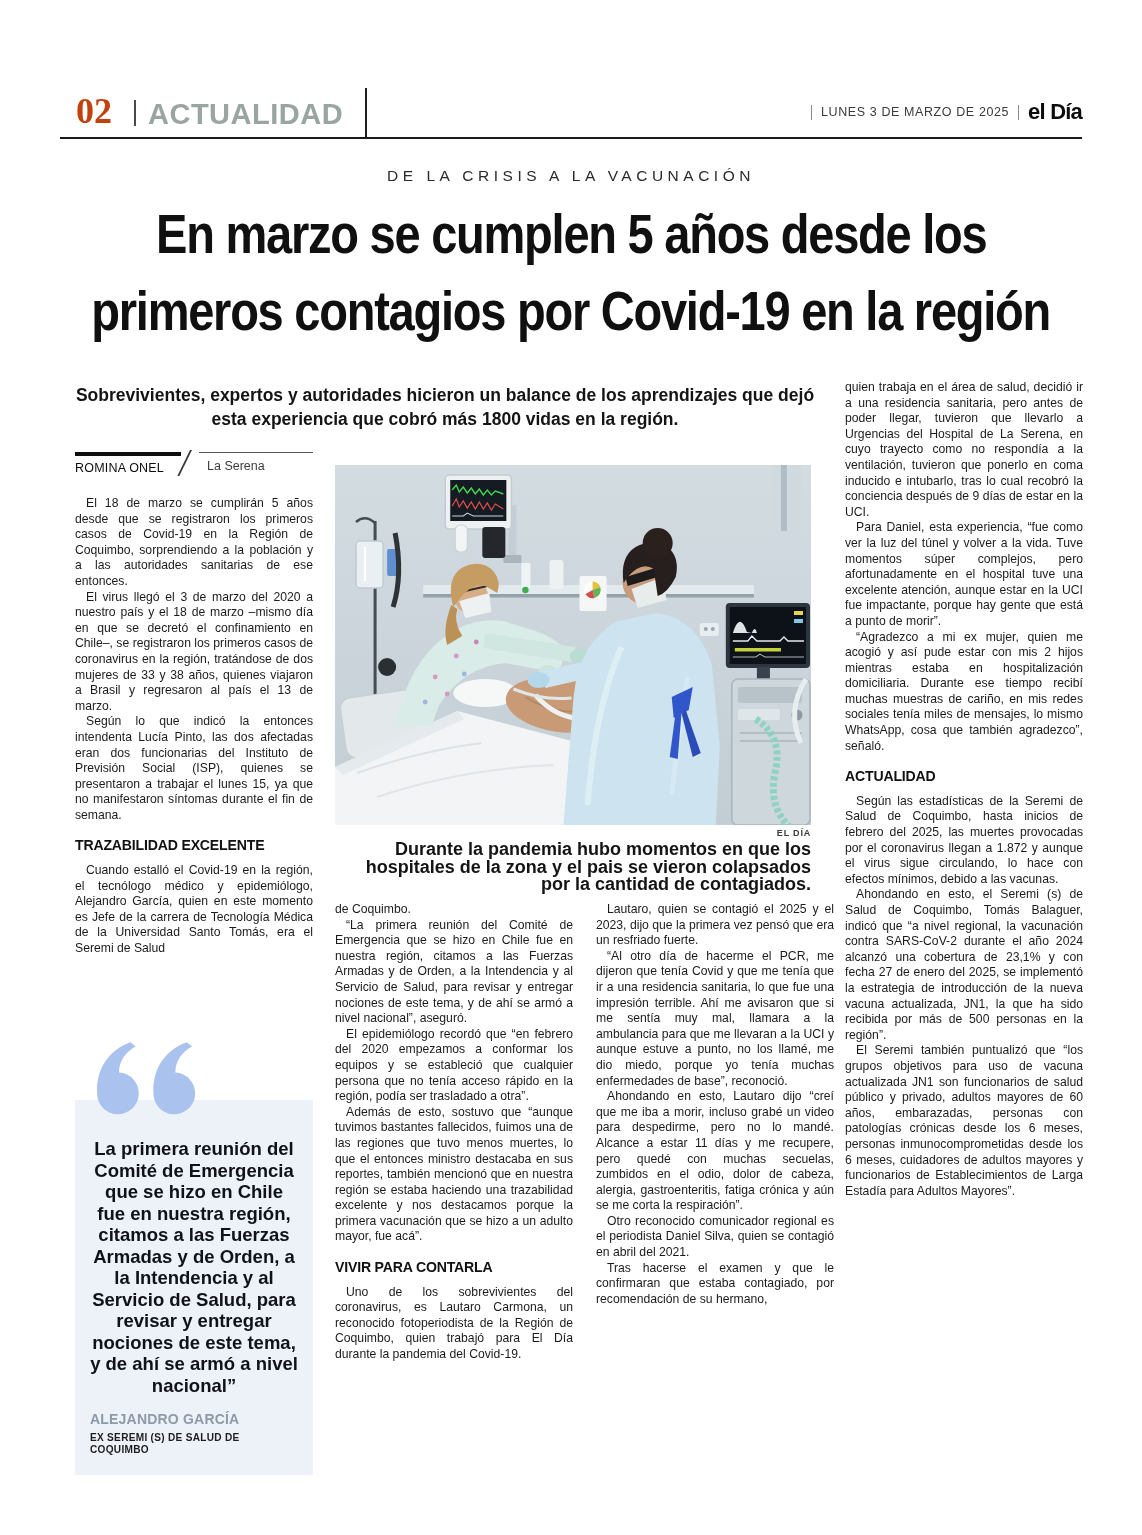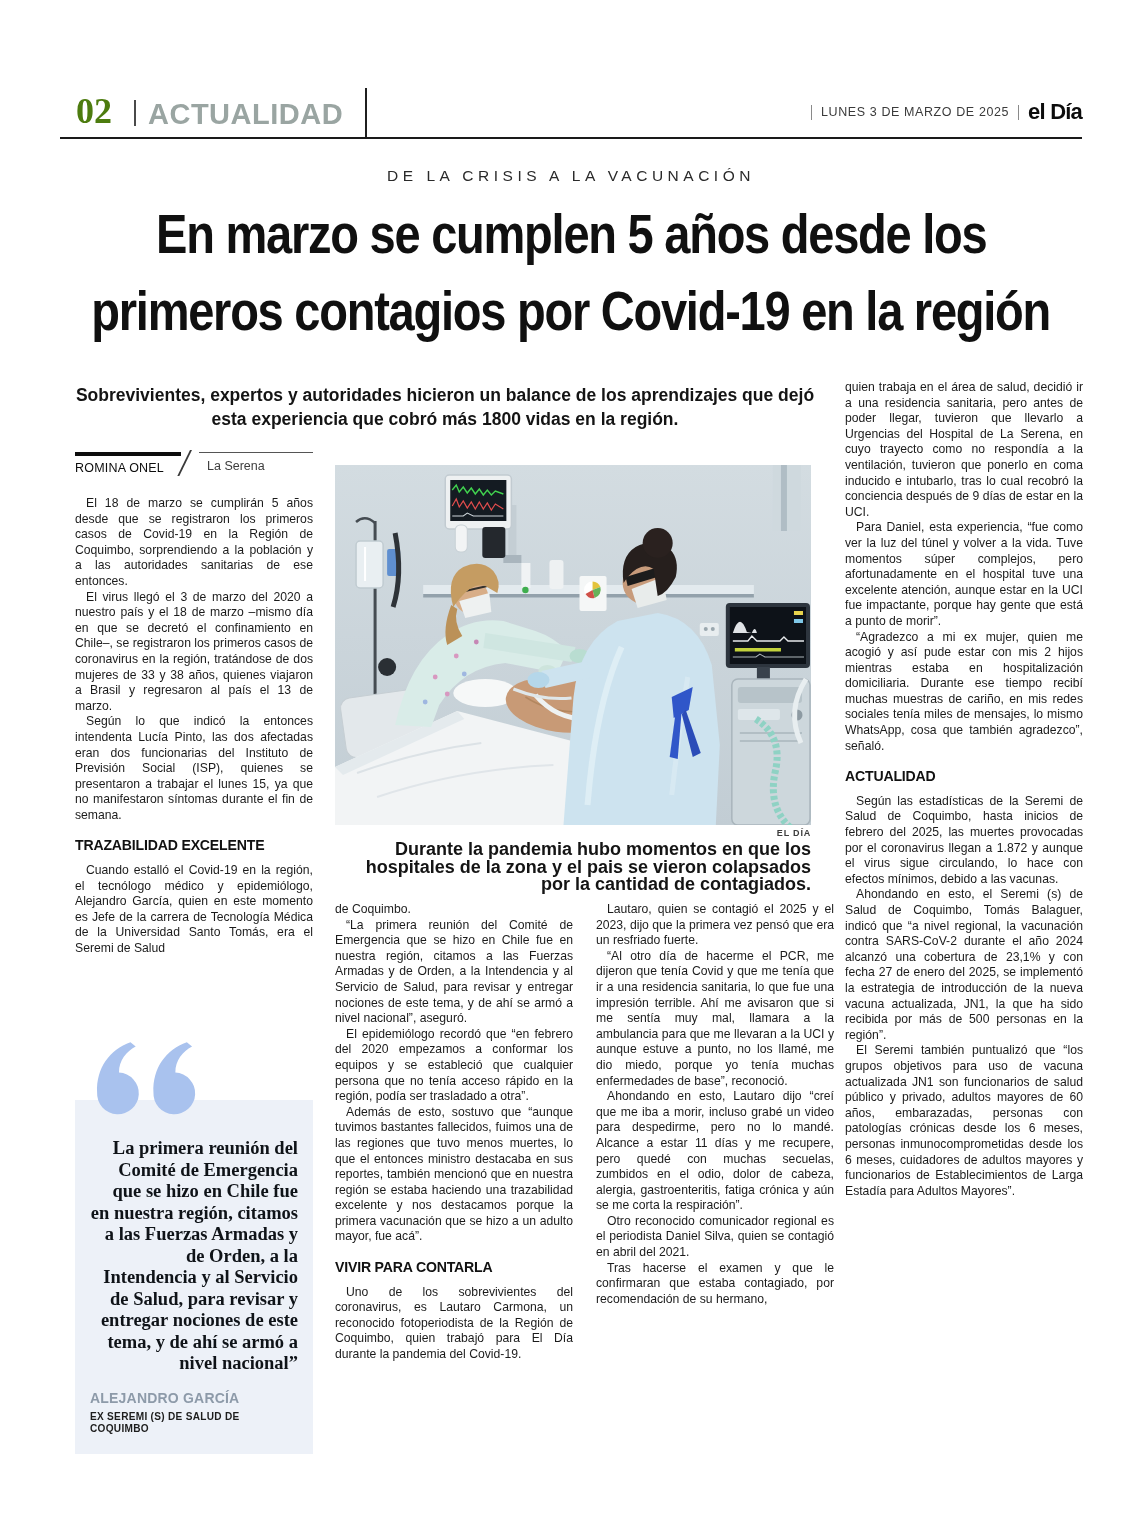--- a/index.html
+++ b/index.html
@@ -1,21 +1,21 @@
 <!DOCTYPE html>
 <html><head>
 <meta charset="utf-8">
 <style>
   html,body{margin:0;padding:0;background:#ffffff;}
   .page{position:relative;width:1142px;height:1535px;background:#fff;overflow:hidden;
         font-family:"Liberation Sans",sans-serif;color:#1b1b1b;}
   .abs{position:absolute;}
 
   
-  .pg-num{left:76px;top:90px;font-family:"Liberation Serif",serif;font-size:36px;font-weight:700;color:#4d7c0f;}
+  .pg-num{left:76px;top:90px;font-family:"Liberation Serif",serif;font-size:36px;font-weight:700;color:#c2410c;}
   .hdr-minibar{left:134px;top:100px;width:2px;height:26px;background:#4a4a4a;}
   .hdr-section{left:148px;top:98px;font-size:29px;font-weight:800;color:#9aa5a2;letter-spacing:0.5px;}
   .hdr-vline{left:365px;top:88px;width:2px;height:49px;background:#1f1f1f;}
   .hdr-rule{left:60px;top:137px;width:1022px;height:2px;background:#1a1a1a;}
   .hdr-right{right:60px;top:99px;display:flex;align-items:center;gap:9px;}
   .hdr-sep{width:1px;height:15px;background:#8a8a8a;}
   .hdr-date{font-size:12.5px;color:#3a3a3a;letter-spacing:0.6px;}
   .hdr-brand{font-size:22px;font-weight:800;letter-spacing:-0.8px;color:#0c0c0c;}
 
   
@@ -51,21 +51,21 @@
   .photo-wrap svg{display:block;width:100%;height:100%;}
   .credit{left:335px;top:828px;width:476px;text-align:right;font-size:9px;font-weight:700;
           color:#3c3c3c;letter-spacing:0.8px;}
   .caption{left:335px;top:841px;width:476px;font-weight:700;font-size:18px;line-height:17.5px;
           color:#141414;text-align:right;}
 
   
   .pullquote{left:75px;top:1100px;width:238px;background:#edf1f8;padding:38px 15px 20px;
              box-sizing:border-box;}
   .pq-glyph{position:absolute;top:-64px;left:2px;width:132px;height:96px;}
-  .pq-text{font-weight:700;font-size:18.5px;line-height:21.5px;color:#0f1318;text-align:right;font-family:Liberation Serif, serif;}
+  .pq-text{font-weight:700;font-size:18.5px;line-height:21.5px;color:#0f1318;text-align:center;}
   .pq-author{margin-top:15px;font-weight:800;font-size:14px;color:#8d9aa9;letter-spacing:0.2px;}
   .pq-role{margin-top:4px;font-weight:700;font-size:10.5px;color:#1d1d1d;letter-spacing:0.3px;
            transform:scaleX(0.96);transform-origin:left;}
 </style>
 </head>
 <body>
 
 <div class="page">
 
   <div class="abs pg-num">02</div>

